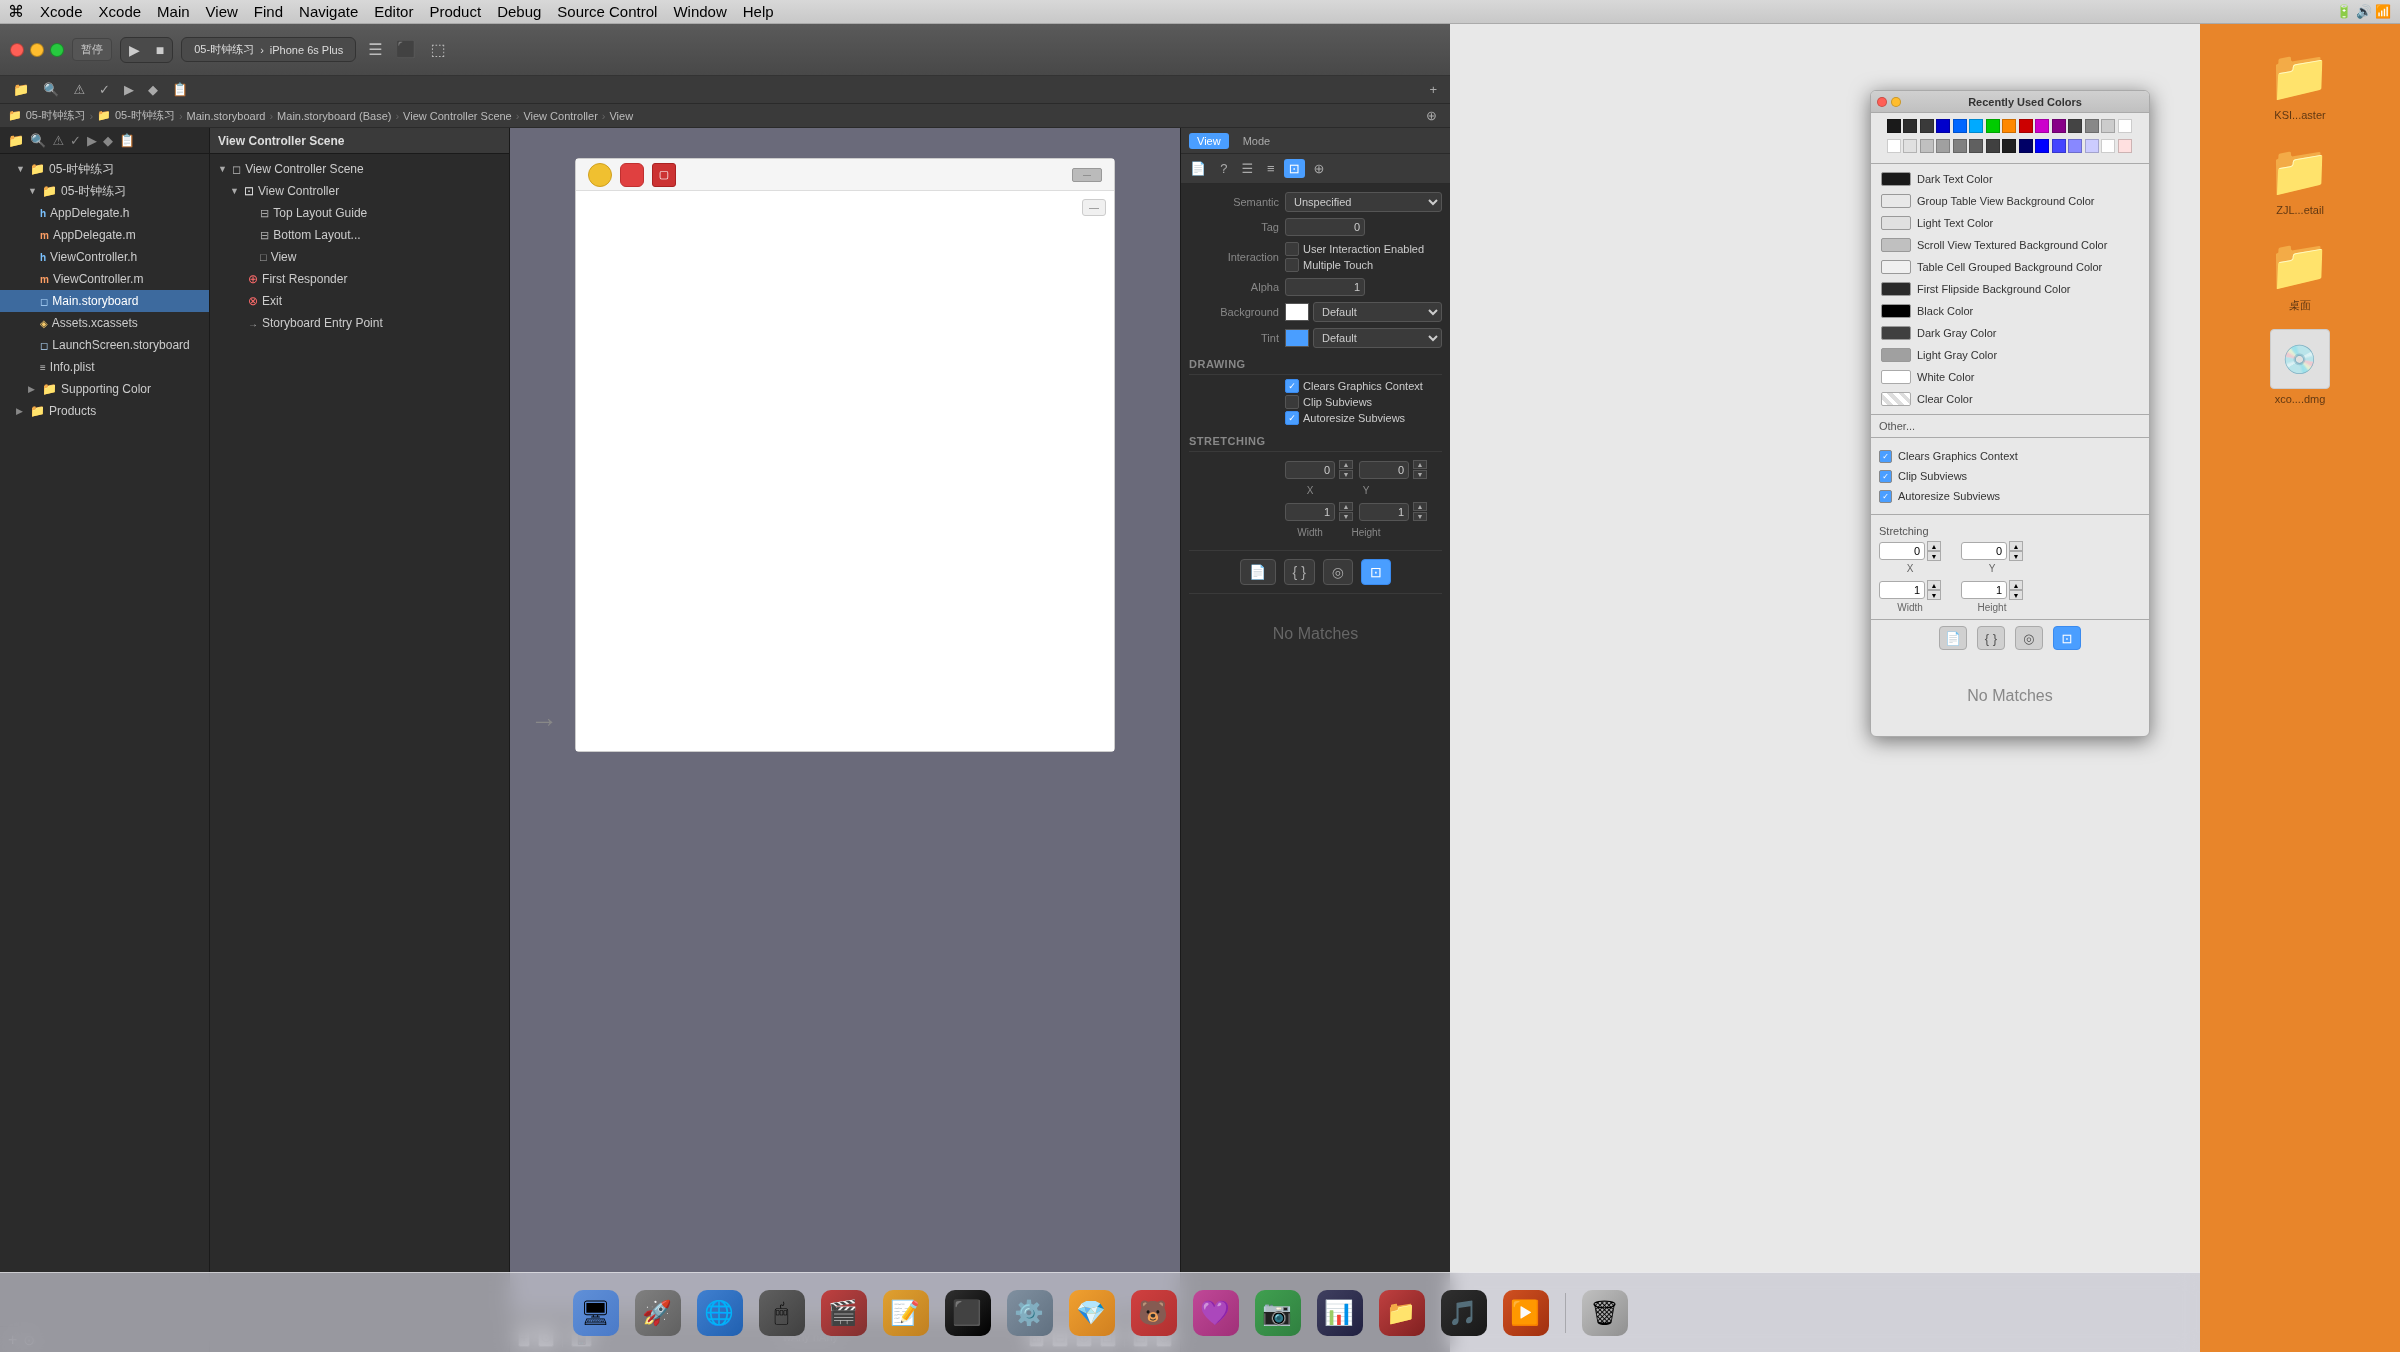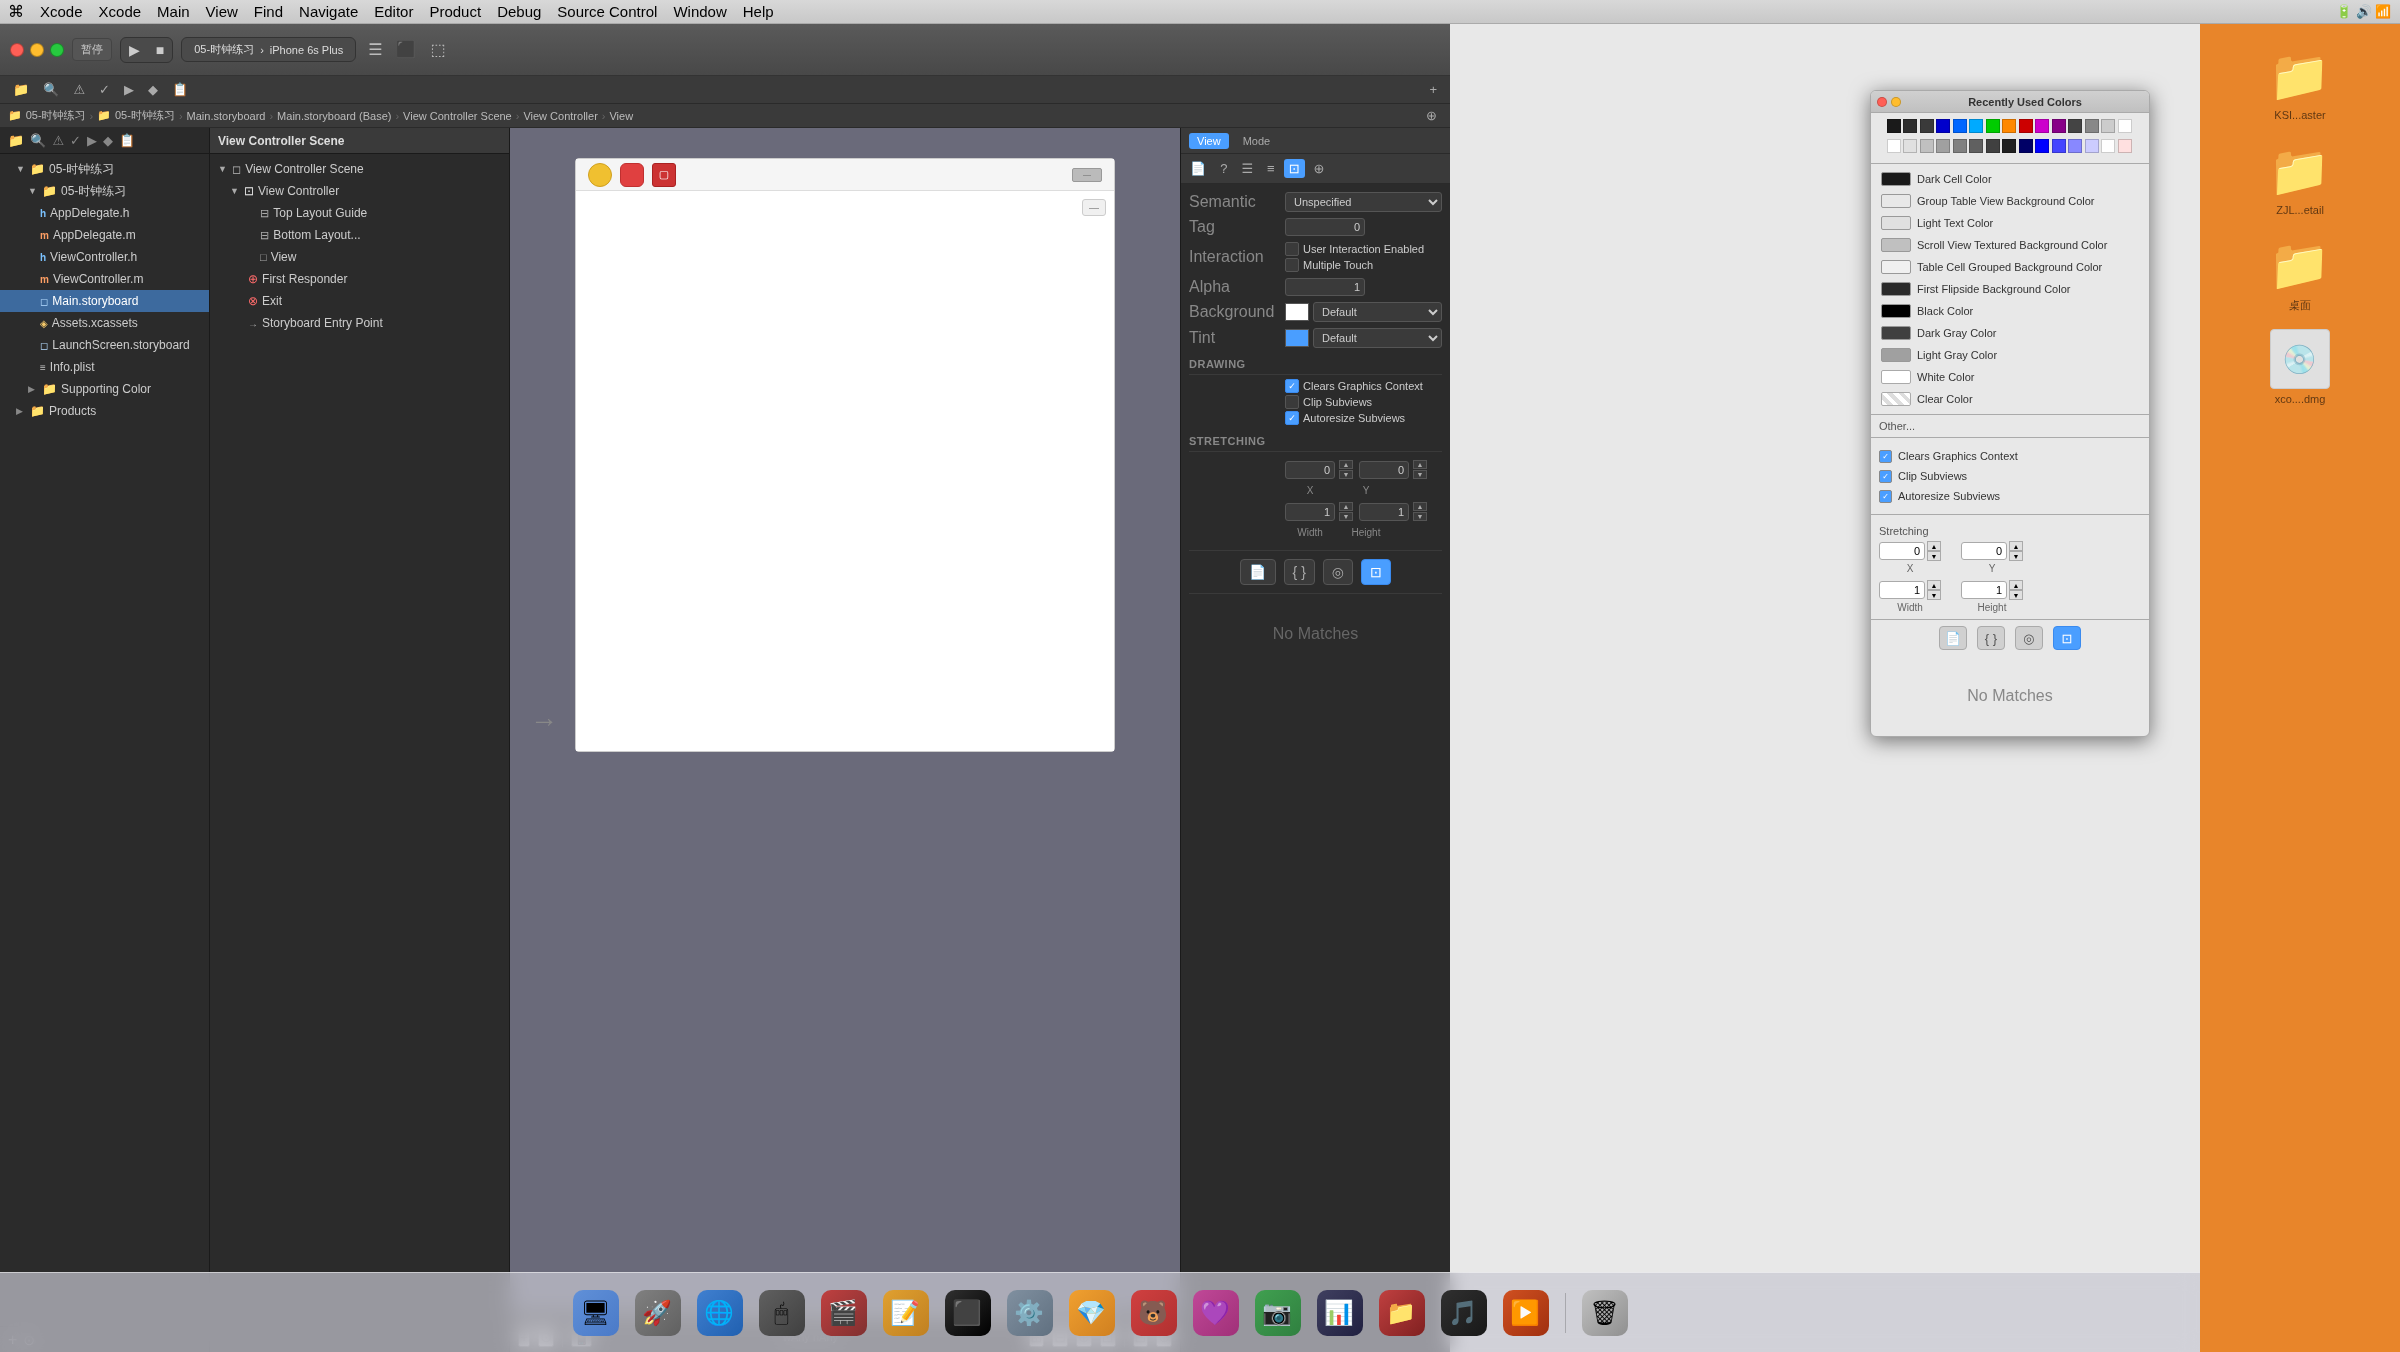--- a/index.html
+++ b/index.html
@@ -346,22 +346,23 @@
       border-bottom: 1px solid #3a3a3a;
     }
     .rp-row {
       display: flex;
       align-items: center;
       margin-bottom: 6px;
       gap: 6px;
     }
     .rp-label {
       width: 90px;
-      font-size: 16px;
+      font-size: 11px;
       color: #888;
+      text-align: right;
       flex-shrink: 0;
     }
     .rp-select {
       flex: 1;
       background: #3a3a3a;
       border: 1px solid #555;
       border-radius: 3px;
       color: #ccc;
       font-size: 11px;
       padding: 2px 4px;
@@ -1177,21 +1178,21 @@
       <div class="cp-color-swatch" style="background:#ffe0e0;"></div>
     </div>
   </div>
 
   <div class="cp-divider"></div>
 
   
   <div class="cp-color-list">
     <div class="cp-color-item">
       <div class="cp-color-preview" style="background:#1a1a1a;"></div>
-      <span class="cp-color-name">Dark Cell Color</span>
+      <span class="cp-color-name">Dark Text Color</span>
     </div>
     <div class="cp-color-item">
       <div class="cp-color-preview" style="background:#e8e8e8;"></div>
       <span class="cp-color-name">Group Table View Background Color</span>
     </div>
     <div class="cp-color-item">
       <div class="cp-color-preview" style="background:#e0e0e0;"></div>
       <span class="cp-color-name">Light Text Color</span>
     </div>
     <div class="cp-color-item">

